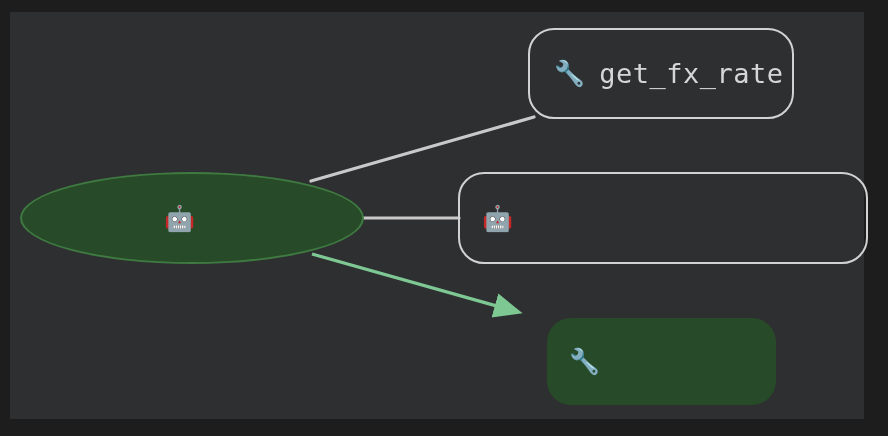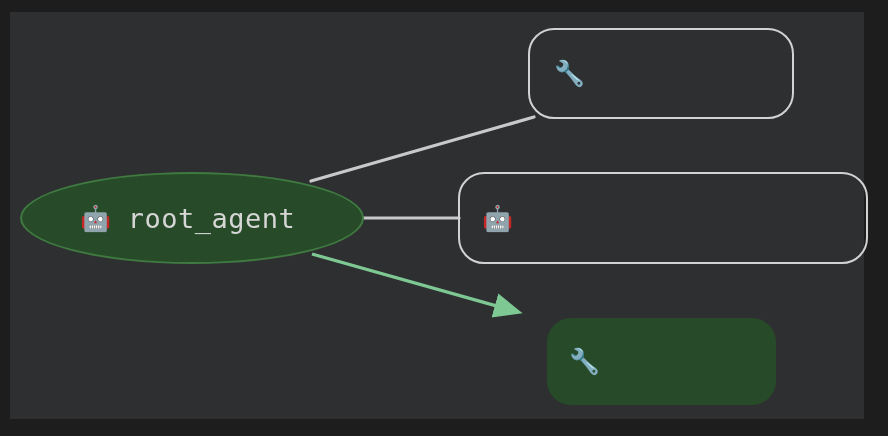--- a/index.html
+++ b/index.html
@@ -127,25 +127,25 @@
 
     <line x1="311" y1="181" x2="534" y2="117" stroke="#c9c9c9" stroke-width="3.2" stroke-linecap="round"></line>
 
     <line x1="362" y1="218" x2="459" y2="218" stroke="#c9c9c9" stroke-width="3.2" stroke-linecap="round"></line>
 
     <line x1="312" y1="254" x2="518" y2="312" stroke="#7ec894" stroke-width="3.2" stroke-linecap="butt" marker-end="url(#arrowhead-green)"></line>
   </svg>
 
   <div class="node" id="node-root-agent">
     <span class="node-icon">🤖</span>
-    <span class="node-label">root_agent</span>
   </div>
 
   <div class="node" id="node-get-fx-rate">
     <span class="node-icon">🔧</span>
+    <span class="node-label">get_fx_rate</span>
   </div>
 
   <div class="node" id="node-google-search-agent">
     <span class="node-icon">🤖</span>
   </div>
 
   <div class="node" id="node-wikipedia">
     <span class="node-icon">🔧</span>
   </div>
 

